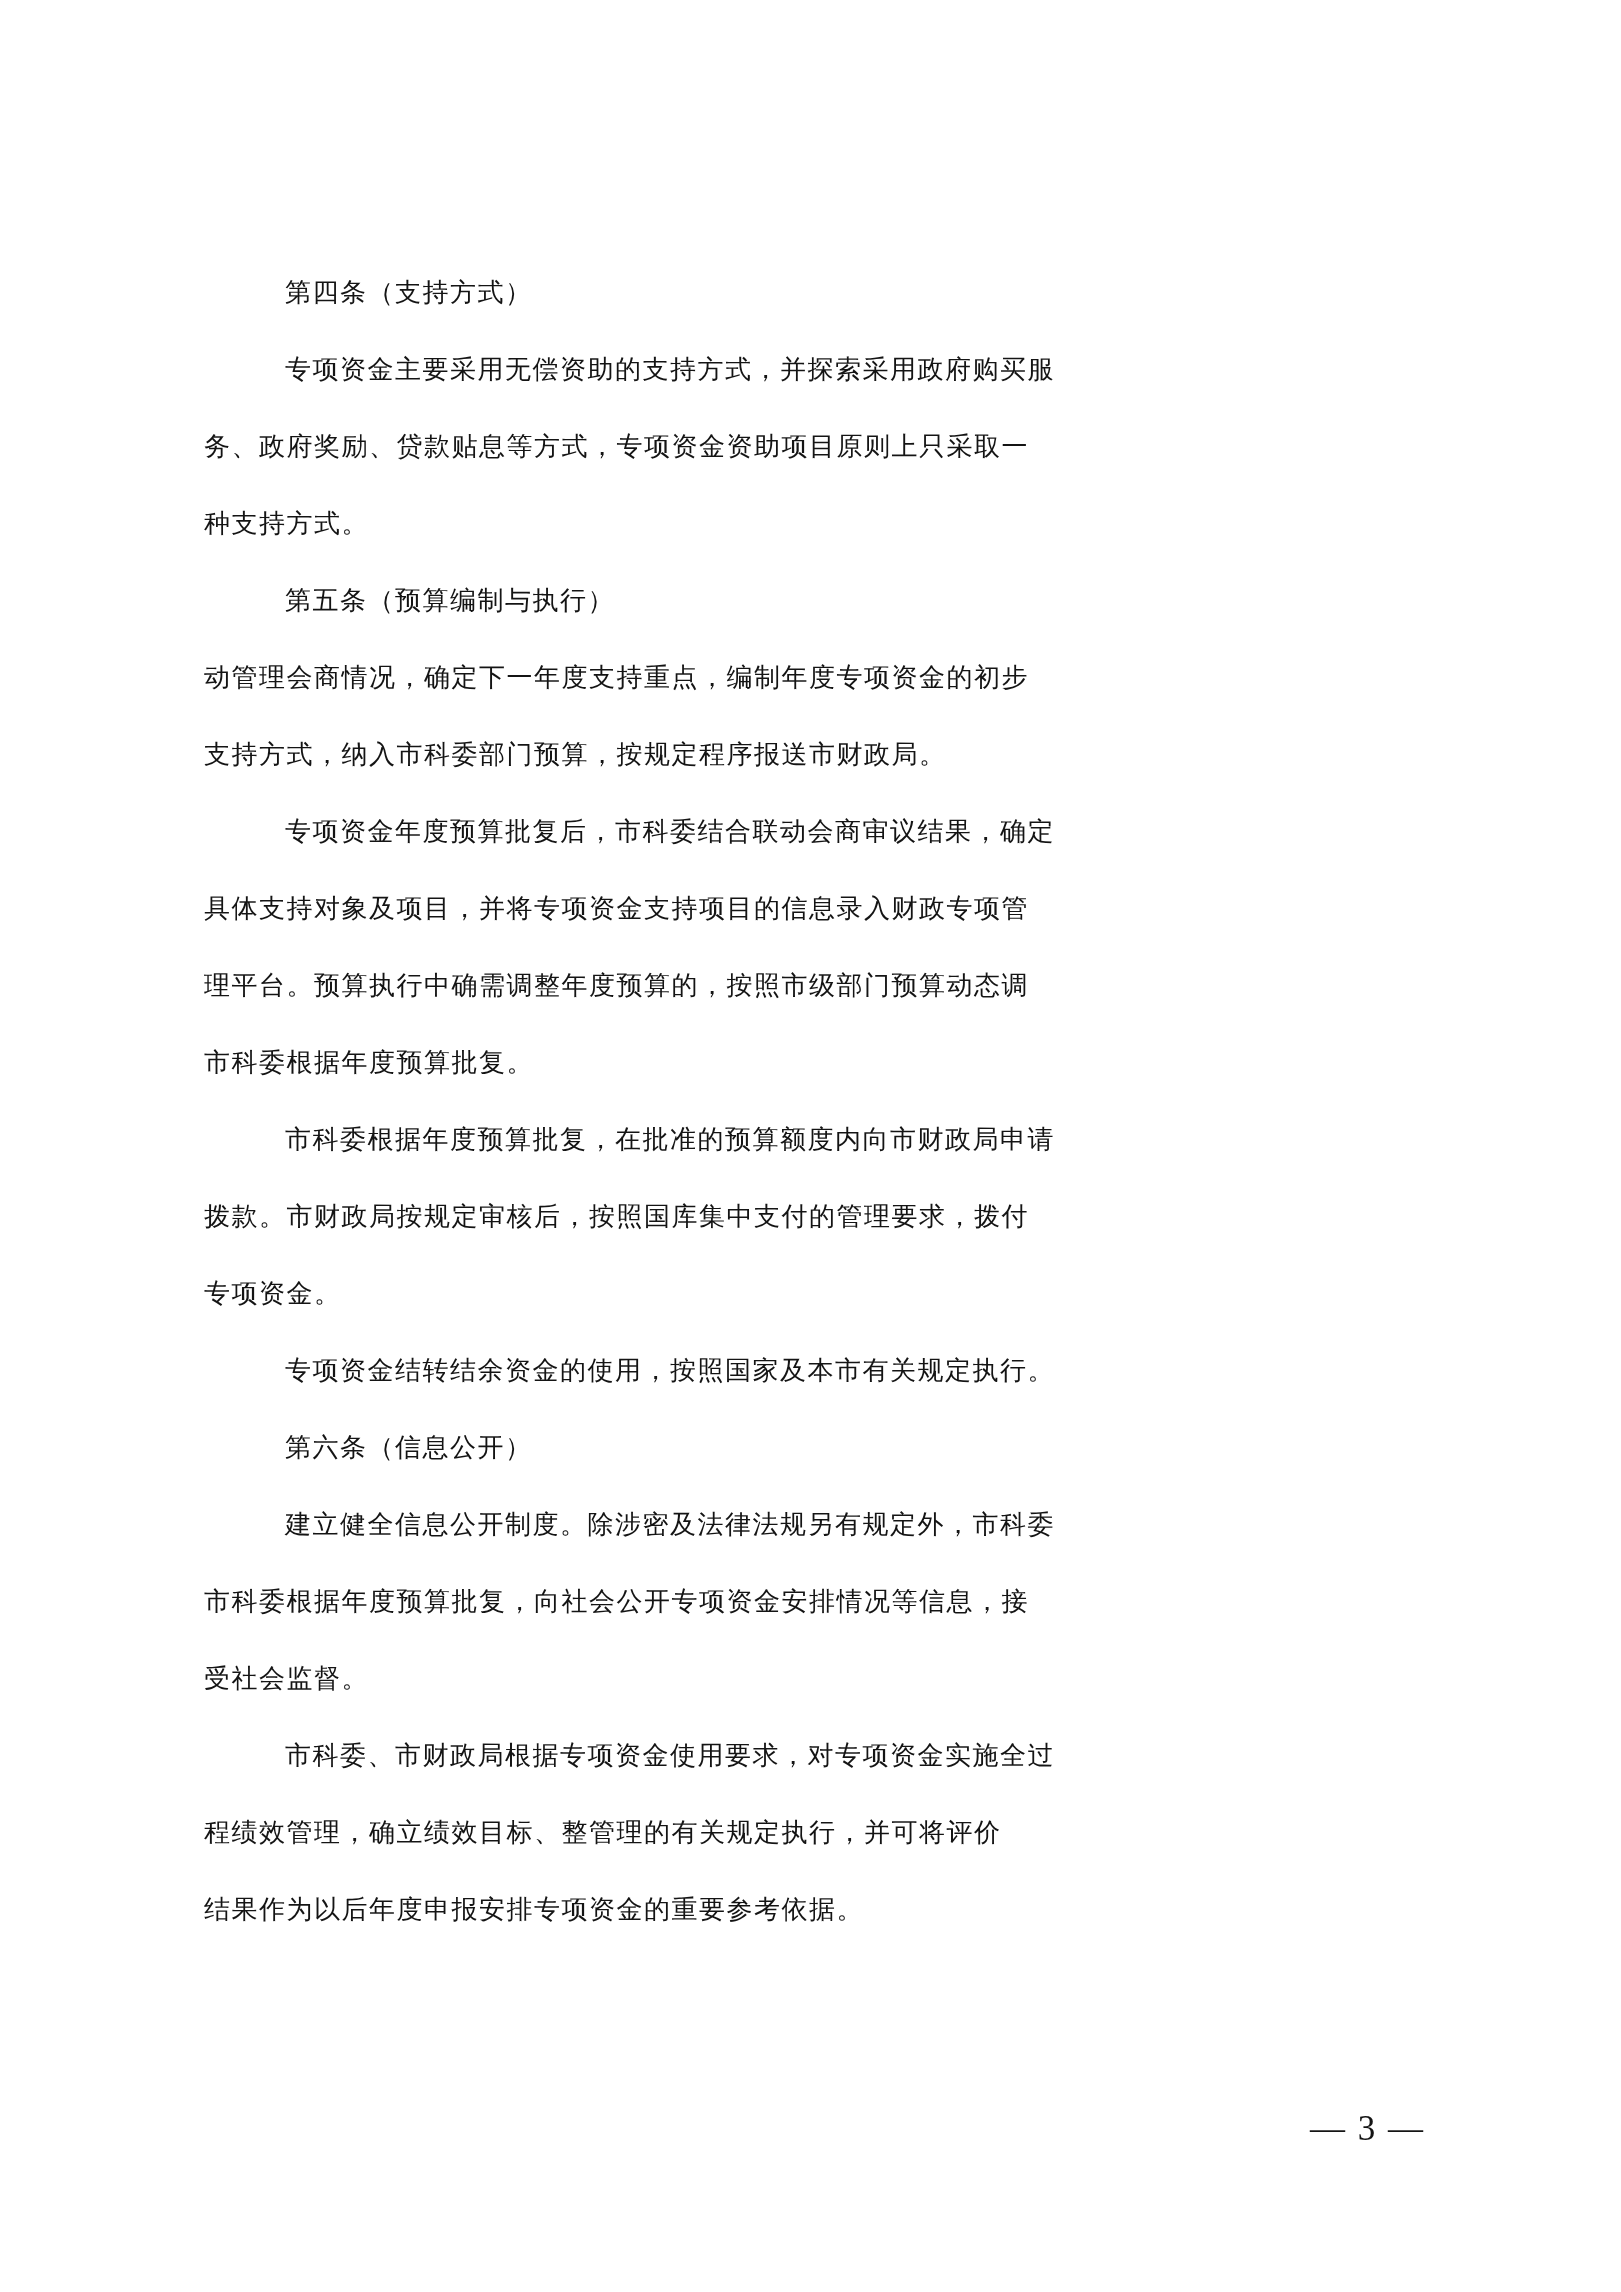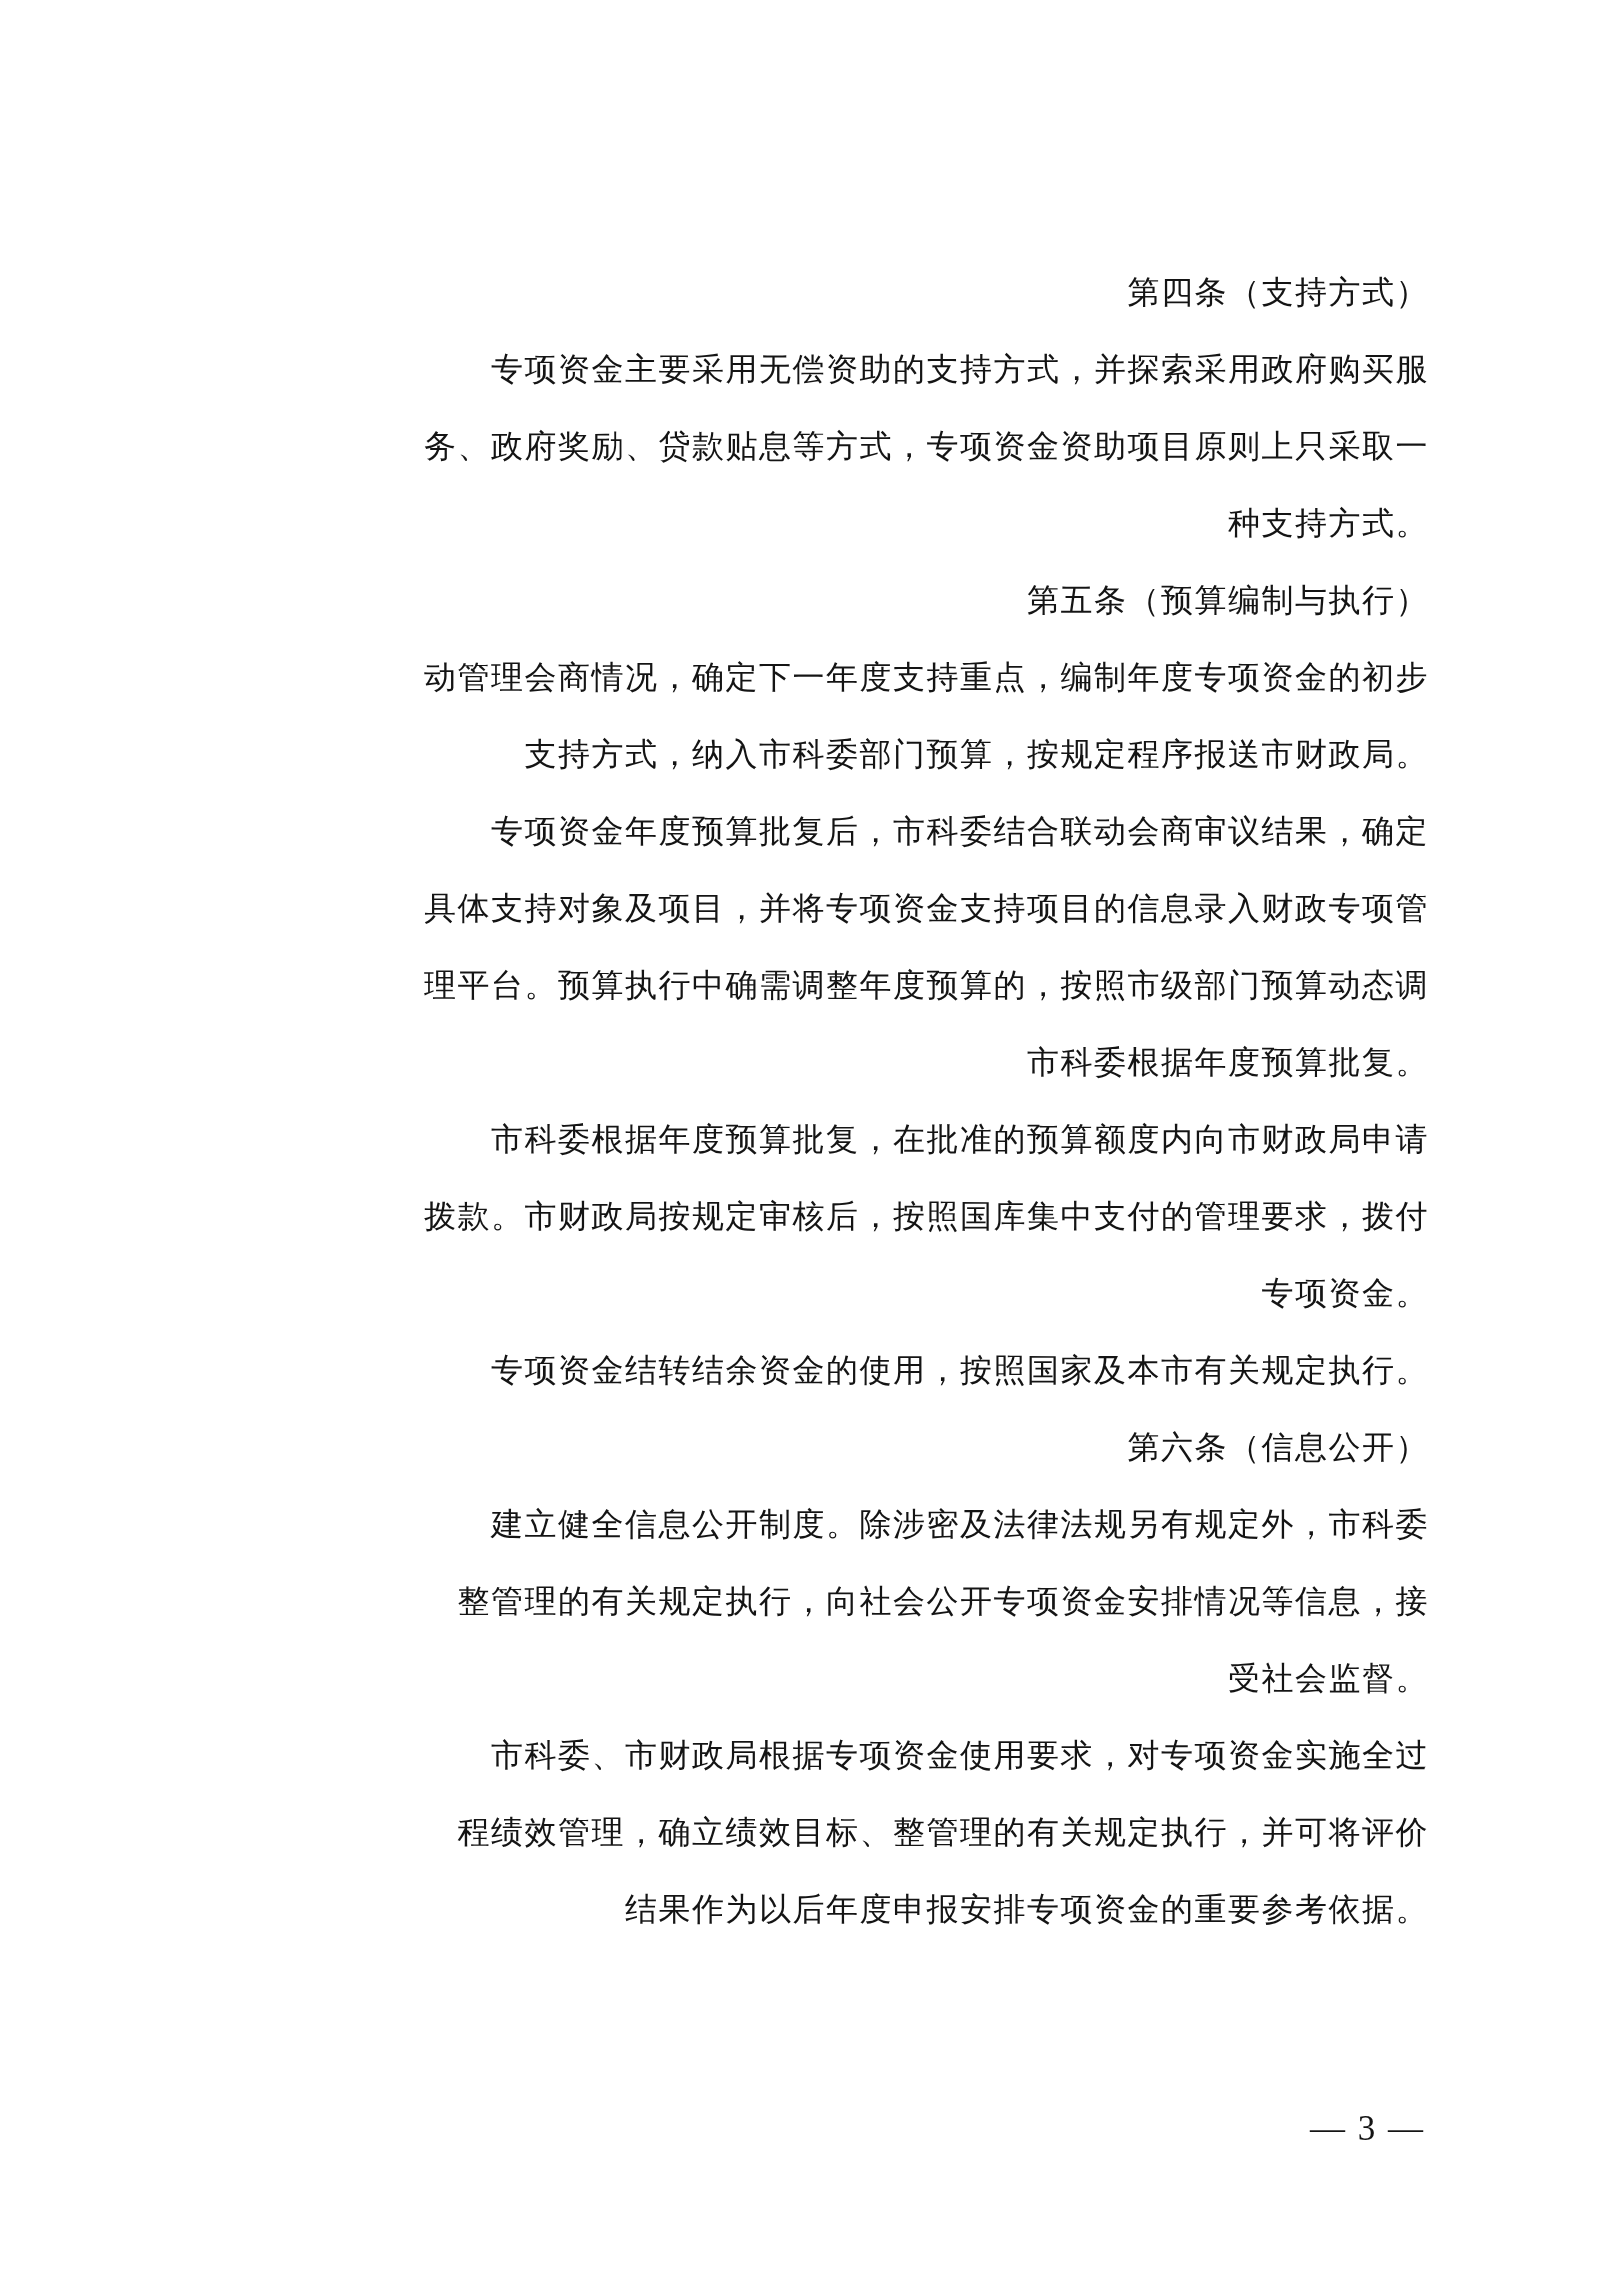--- a/index.html
+++ b/index.html
@@ -22,24 +22,24 @@
   }
   .doc-body {
     position: absolute;
     left: 204px;
     top: 254px;
     width: 1225px;
   }
   .line {
     height: 77px;
     line-height: 77px;
-    font-size: 32px;
+    font-size: 26px;
     letter-spacing: 1.5px;
     white-space: nowrap;
-    text-align: right;
+    text-align: left;
   }
   .line.indent {
     padding-left: 81px;
   }
   .page-number {
     position: absolute;
     left: 204px;
     top: 2099px;
     width: 1221px;
     text-align: right;
@@ -64,21 +64,21 @@
     <div class="line indent">专项资金年度预算批复后，市科委结合联动会商审议结果，确定</div>
     <div class="line">具体支持对象及项目，并将专项资金支持项目的信息录入财政专项管</div>
     <div class="line">理平台。预算执行中确需调整年度预算的，按照市级部门预算动态调</div>
     <div class="line">市科委根据年度预算批复。</div>
     <div class="line indent">市科委根据年度预算批复，在批准的预算额度内向市财政局申请</div>
     <div class="line">拨款。市财政局按规定审核后，按照国库集中支付的管理要求，拨付</div>
     <div class="line">专项资金。</div>
     <div class="line indent">专项资金结转结余资金的使用，按照国家及本市有关规定执行。</div>
     <div class="line indent">第六条（信息公开）</div>
     <div class="line indent">建立健全信息公开制度。除涉密及法律法规另有规定外，市科委</div>
-    <div class="line">整管理的有关规定执行，向社会公开专项资金安排情况等信息，接</div>
+    <div class="line">市科委根据年度预算批复，向社会公开专项资金安排情况等信息，接</div>
     <div class="line">受社会监督。</div>
     <div class="line indent">市科委、市财政局根据专项资金使用要求，对专项资金实施全过</div>
     <div class="line">程绩效管理，确立绩效目标、整管理的有关规定执行，并可将评价</div>
     <div class="line">结果作为以后年度申报安排专项资金的重要参考依据。</div>
   </div>
   <div class="page-number">— 3 —</div>
 </div>
 
 
 </body></html>

